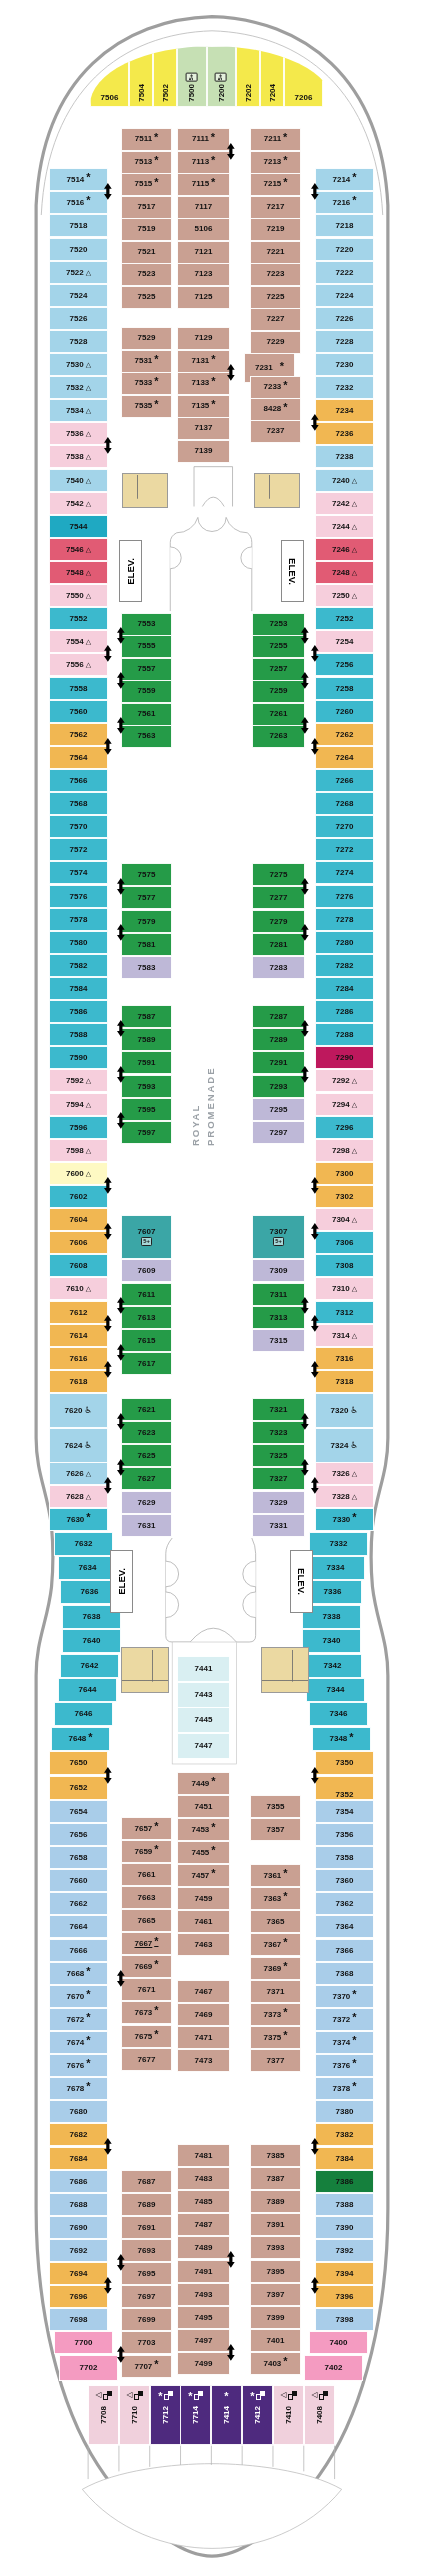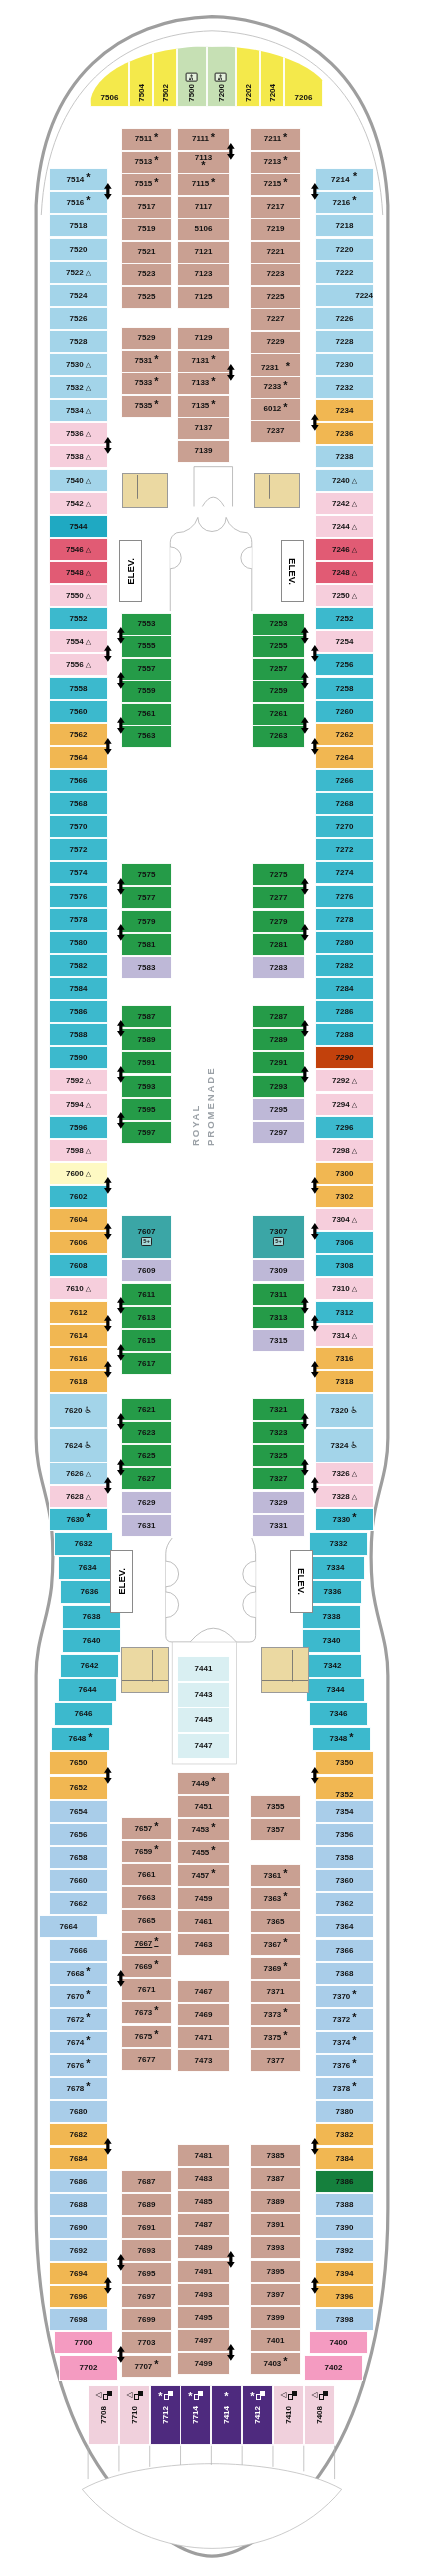--- a/index.html
+++ b/index.html
@@ -362,21 +362,21 @@
       </div>
       <div class="cabin" style="left: 49px; top: 1846px; width: 59px; height: 23px; background: rgb(169, 205, 233);">
         <div class="num">7658</div>
       </div>
       <div class="cabin" style="left: 49px; top: 1869px; width: 59px; height: 23px; background: rgb(169, 205, 233);">
         <div class="num">7660</div>
       </div>
       <div class="cabin" style="left: 49px; top: 1892px; width: 59px; height: 23px; background: rgb(169, 205, 233);">
         <div class="num">7662</div>
       </div>
-      <div class="cabin" style="left: 39px; top: 1915px; width: 59px; height: 23px; background: rgb(169, 205, 233);">
+      <div class="cabin" style="left: 49px; top: 1915px; width: 59px; height: 23px; background: rgb(169, 205, 233);">
         <div class="num">7664</div>
       </div>
       <div class="cabin" style="left: 49px; top: 1939px; width: 59px; height: 23px; background: rgb(169, 205, 233);">
         <div class="num">7666</div>
       </div>
       <div class="cabin" style="left: 49px; top: 1962px; width: 59px; height: 23px; background: rgb(169, 205, 233);">
         <div class="num">7668</div>
         <div class="sym-ast">*</div>
       </div>
       <div class="cabin" style="left: 49px; top: 1985px; width: 59px; height: 23px; background: rgb(169, 205, 233);">
@@ -428,38 +428,38 @@
       </div>
       <div class="cabin" style="left: 49px; top: 2308px; width: 59px; height: 23px; background: rgb(169, 205, 233);">
         <div class="num">7698</div>
       </div>
       <div class="cabin" style="left: 54px; top: 2331px; width: 59px; height: 23px; background: rgb(244, 155, 193);">
         <div class="num">7700</div>
       </div>
       <div class="cabin" style="left: 59px; top: 2355px; width: 59px; height: 26px; background: rgb(244, 155, 193);">
         <div class="num">7702</div>
       </div>
-      <div class="cabin" style="left: 315px; top: 168px; width: 59px; height: 23px; background: rgb(163, 212, 233); font-family: Liberation Mono, monospace;">
+      <div class="cabin" style="left: 315px; top: 168px; width: 59px; height: 23px; background: rgb(163, 212, 233);">
         <div class="num">7214</div>
         <div class="sym-ast">*</div>
       </div>
       <div class="cabin" style="left: 315px; top: 191px; width: 59px; height: 23px; background: rgb(163, 212, 233);">
         <div class="num">7216</div>
         <div class="sym-ast">*</div>
       </div>
       <div class="cabin" style="left: 315px; top: 214px; width: 59px; height: 23px; background: rgb(163, 212, 233);">
         <div class="num">7218</div>
       </div>
       <div class="cabin" style="left: 315px; top: 238px; width: 59px; height: 23px; background: rgb(163, 212, 233);">
         <div class="num">7220</div>
       </div>
       <div class="cabin" style="left: 315px; top: 261px; width: 59px; height: 23px; background: rgb(163, 212, 233);">
         <div class="num">7222</div>
       </div>
-      <div class="cabin" style="left: 315px; top: 284px; width: 59px; height: 23px; background: rgb(163, 212, 233); justify-content: flex-end;">
+      <div class="cabin" style="left: 315px; top: 284px; width: 59px; height: 23px; background: rgb(163, 212, 233);">
         <div class="num">7224</div>
       </div>
       <div class="cabin" style="left: 315px; top: 307px; width: 59px; height: 23px; background: rgb(163, 212, 233);">
         <div class="num">7226</div>
       </div>
       <div class="cabin" style="left: 315px; top: 330px; width: 59px; height: 23px; background: rgb(163, 212, 233);">
         <div class="num">7228</div>
       </div>
       <div class="cabin" style="left: 315px; top: 353px; width: 59px; height: 23px; background: rgb(163, 212, 233);">
         <div class="num">7230</div>
@@ -550,21 +550,21 @@
       </div>
       <div class="cabin" style="left: 315px; top: 977px; width: 59px; height: 23px; background: rgb(60, 185, 205);">
         <div class="num">7284</div>
       </div>
       <div class="cabin" style="left: 315px; top: 1000px; width: 59px; height: 23px; background: rgb(60, 185, 205);">
         <div class="num">7286</div>
       </div>
       <div class="cabin" style="left: 315px; top: 1023px; width: 59px; height: 23px; background: rgb(60, 185, 205);">
         <div class="num">7288</div>
       </div>
-      <div class="cabin" style="left: 315px; top: 1046px; width: 59px; height: 23px; background: #c2410c; font-style: italic;">
+      <div class="cabin" style="left: 315px; top: 1046px; width: 59px; height: 23px; background: #be185d;">
         <div class="num">7290</div>
       </div>
       <div class="cabin" style="left: 315px; top: 1069px; width: 59px; height: 23px; background: rgb(246, 206, 220);">
         <div class="num">7292</div>
         <div class="sym-tri">△</div>
       </div>
       <div class="cabin" style="left: 315px; top: 1093px; width: 59px; height: 23px; background: rgb(246, 206, 220);">
         <div class="num">7294</div>
         <div class="sym-tri">△</div>
       </div>
@@ -936,21 +936,21 @@
         <div class="num">7703</div>
       </div>
       <div class="cabin" style="left: 121px; top: 2355px; width: 51px; height: 23px; background: rgb(201, 160, 146);">
         <div class="num">7707</div>
         <div class="sym-ast">*</div>
       </div>
       <div class="cabin" style="left: 177px; top: 128px; width: 53px; height: 22.5px; background: rgb(201, 160, 146);">
         <div class="num">7111</div>
         <div class="sym-ast">*</div>
       </div>
-      <div class="cabin" style="left: 177px; top: 151px; width: 53px; height: 22.5px; background: rgb(201, 160, 146); flex-direction: column;">
+      <div class="cabin" style="left: 177px; top: 151px; width: 53px; height: 22.5px; background: rgb(201, 160, 146);">
         <div class="num">7113</div>
         <div class="sym-ast">*</div>
       </div>
       <div class="cabin" style="left: 177px; top: 173px; width: 53px; height: 22.5px; background: rgb(201, 160, 146);">
         <div class="num">7115</div>
         <div class="sym-ast">*</div>
       </div>
       <div class="cabin" style="left: 177px; top: 196px; width: 53px; height: 22.5px; background: rgb(201, 160, 146);">
         <div class="num">7117</div>
       </div>
@@ -1095,30 +1095,30 @@
       </div>
       <div class="cabin" style="left: 250px; top: 286px; width: 51px; height: 22.5px; background: rgb(201, 160, 146);">
         <div class="num">7225</div>
       </div>
       <div class="cabin" style="left: 250px; top: 308px; width: 51px; height: 22.5px; background: rgb(201, 160, 146);">
         <div class="num">7227</div>
       </div>
       <div class="cabin" style="left: 250px; top: 331px; width: 51px; height: 22.5px; background: rgb(201, 160, 146);">
         <div class="num">7229</div>
       </div>
-      <div class="cabin" style="left: 250px; top: 353px; width: 51px; height: 30px; background: rgb(201, 160, 146); gap: 7px;">
+      <div class="cabin" style="left: 244px; top: 353px; width: 51px; height: 30px; background: rgb(201, 160, 146); gap: 7px;">
         <div class="num">7231</div>
         <div class="sym-ast">*</div>
       </div>
       <div class="cabin" style="left: 250px; top: 376px; width: 51px; height: 22.5px; background: rgb(201, 160, 146);">
         <div class="num">7233</div>
         <div class="sym-ast">*</div>
       </div>
       <div class="cabin" style="left: 250px; top: 398px; width: 51px; height: 22.5px; background: rgb(201, 160, 146);">
-        <div class="num">6012</div>
+        <div class="num">8428</div>
         <div class="sym-ast">*</div>
       </div>
       <div class="cabin" style="left: 250px; top: 420px; width: 51px; height: 22.5px; background: rgb(201, 160, 146);">
         <div class="num">7237</div>
       </div>
       <div class="cabin" style="left: 250px; top: 1795px; width: 51px; height: 23px; background: rgb(201, 160, 146);">
         <div class="num">7355</div>
       </div>
       <div class="cabin" style="left: 250px; top: 1818px; width: 51px; height: 23px; background: rgb(201, 160, 146);">
         <div class="num">7357</div>

